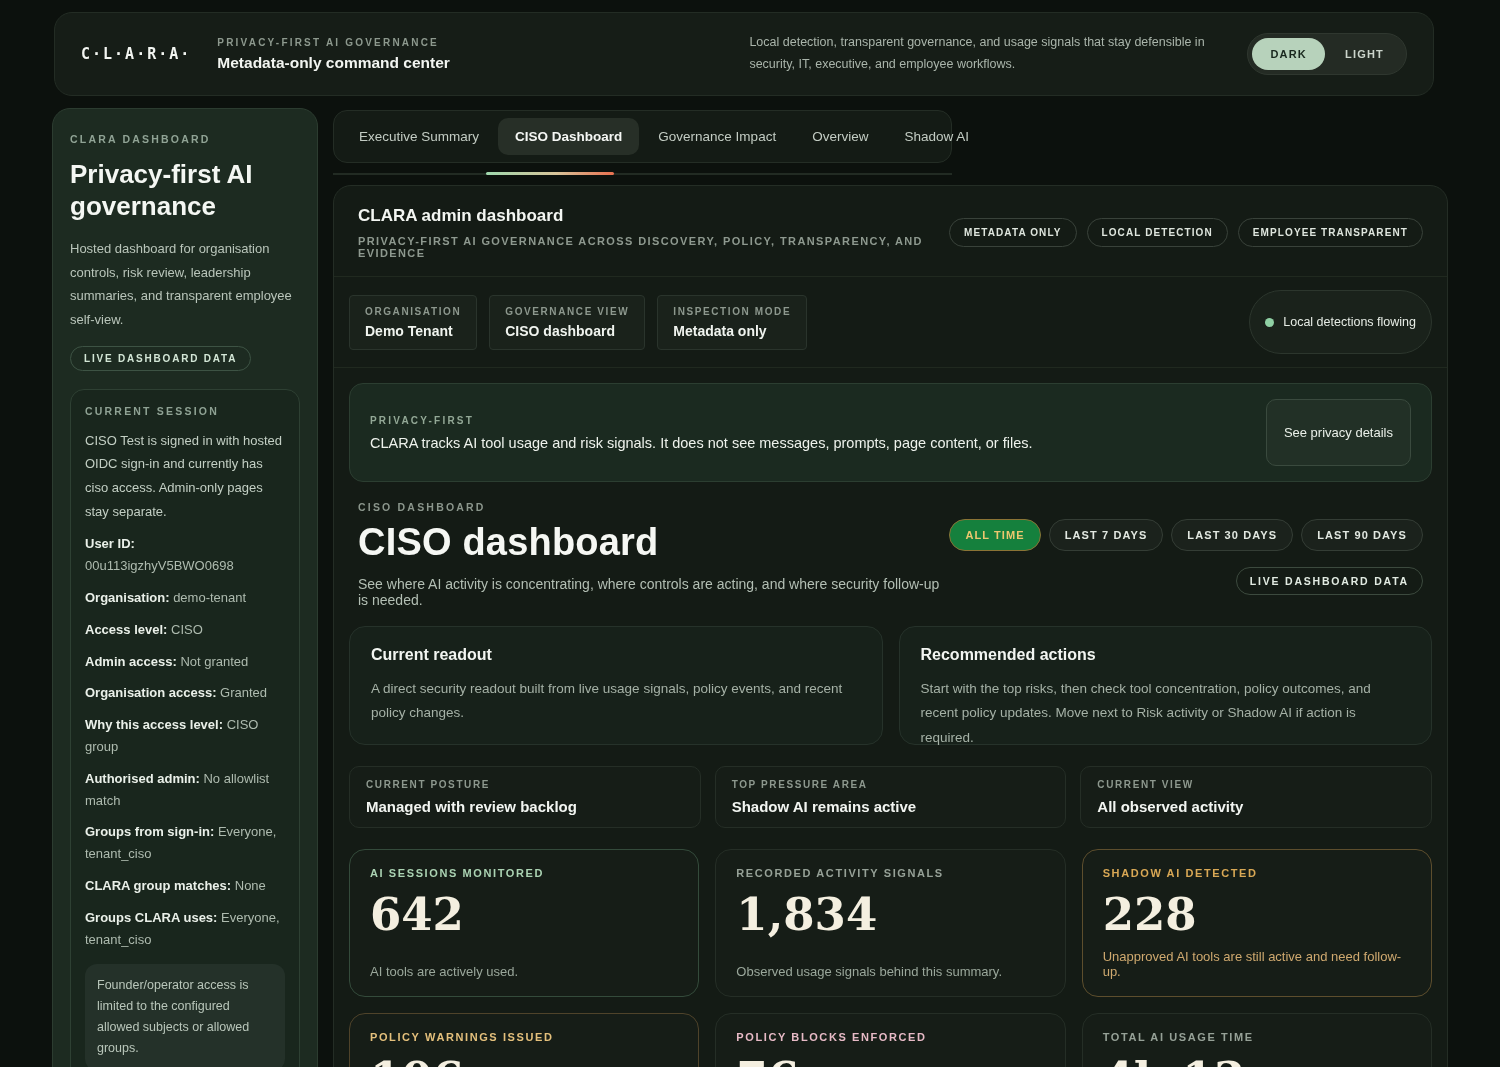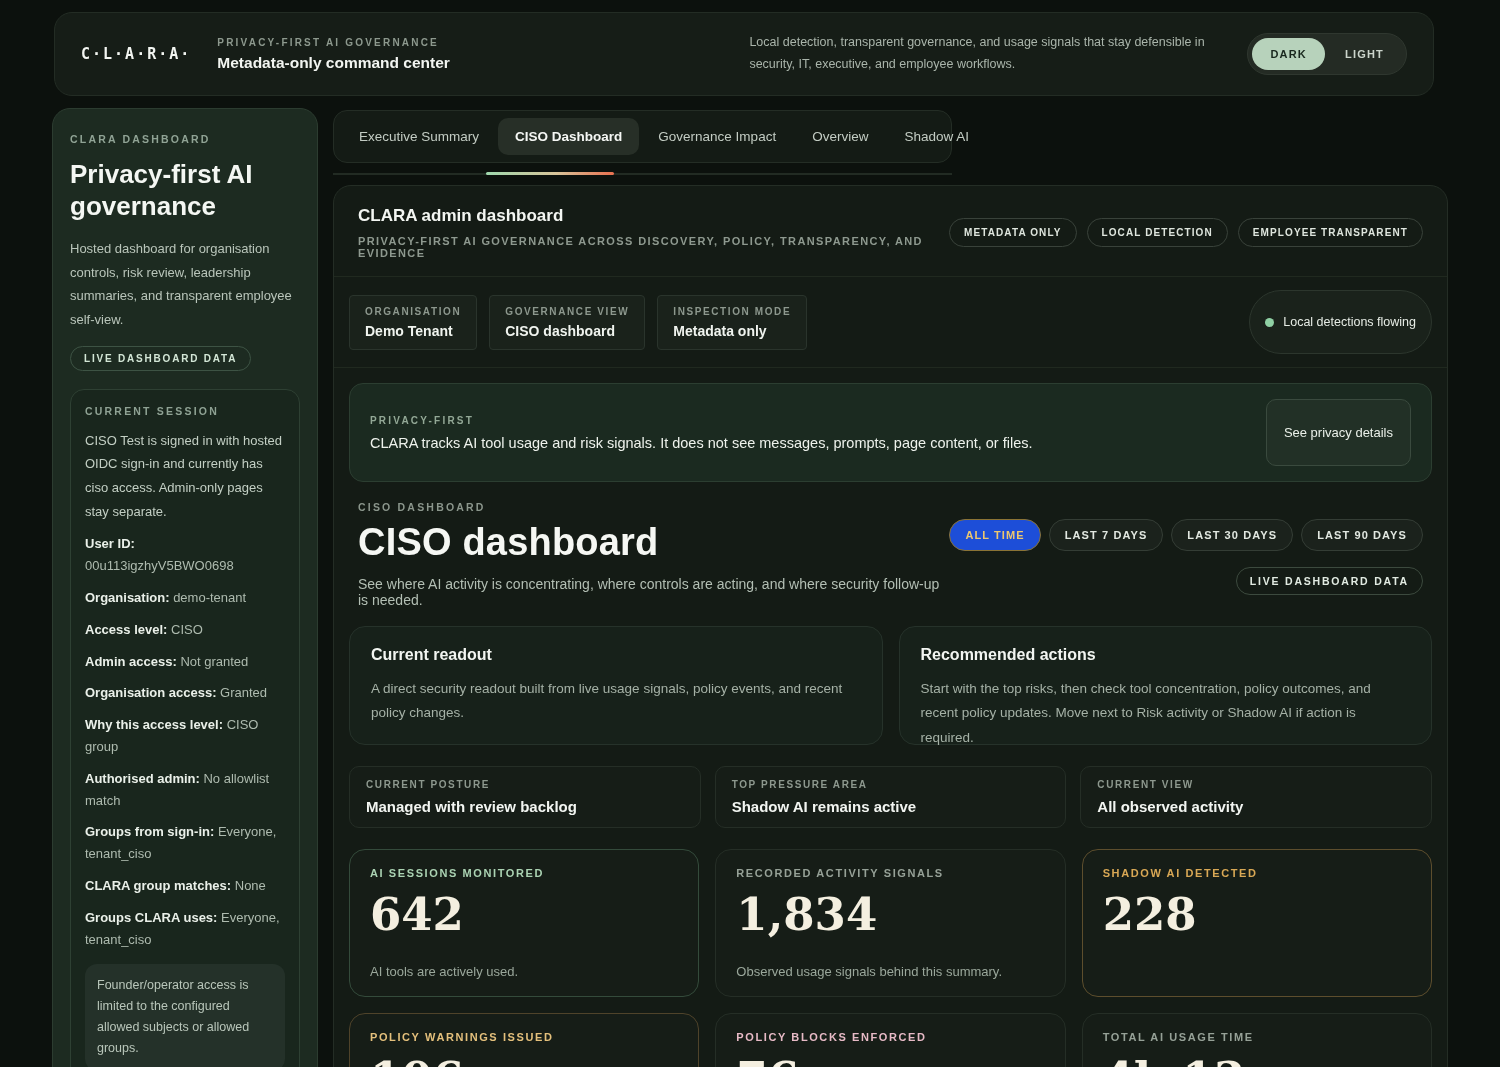--- a/index.html
+++ b/index.html
@@ -133,21 +133,21 @@
   .ciso-eyebrow { font-size:10.5px; color:#8b968c; }
   .ciso-title { font-size:38px; font-weight:700; color:#f5f7f3; margin-top:8px; letter-spacing:.2px; }
   .ciso-sub { font-size:14px; color:#b3bfb4; margin-top:12px; }
   .ciso-right { display:flex; flex-direction:column; align-items:flex-end; gap:16px; padding-top:18px; }
   .filters { display:flex; gap:8px; }
   .filter-pill {
     border:1px solid #343d35; background:#1b221c; cursor:pointer; font-family:inherit;
     border-radius:999px; padding:9px 15px;
     font-size:11px; font-weight:700; letter-spacing:1.1px; color:#e2e8e1; white-space:nowrap;
   }
-  .filter-pill.active { background:#1d4ed8; border-color:#8a7335; color:#ecc76f; }
+  .filter-pill.active { background:#15803d; border-color:#8a7335; color:#ecc76f; }
   .live-badge-sm {
     border:1px solid #3c4a3e; border-radius:999px; padding:7px 13px;
     font-size:10.5px; font-weight:700; letter-spacing:1.8px; color:#e2ebe2;
   }
 
   .readout-row { display:flex; gap:16px; padding:2px 15px 0; }
   .readout-card {
     flex:1; background:#17211a; border:1px solid #26322a; border-radius:16px;
     padding:19px 21px; height:119px;
   }
@@ -332,20 +332,21 @@
       <div class="metric-desc">AI tools are actively used.</div>
     </div>
     <div class="metric-card">
       <div class="metric-label">RECORDED ACTIVITY SIGNALS</div>
       <div class="metric-value">1,834</div>
       <div class="metric-desc">Observed usage signals behind this summary.</div>
     </div>
     <div class="metric-card acc-amber">
       <div class="metric-label">SHADOW AI DETECTED</div>
       <div class="metric-value">228</div>
+      <div class="metric-desc">Unapproved AI tools are still active and need follow-up.</div>
     </div>
     <div class="metric-card acc-gold">
       <div class="metric-label">POLICY WARNINGS ISSUED</div>
       <div class="metric-value">106</div>
 
     </div>
     <div class="metric-card acc-pink">
       <div class="metric-label">POLICY BLOCKS ENFORCED</div>
       <div class="metric-value">76</div>
 

